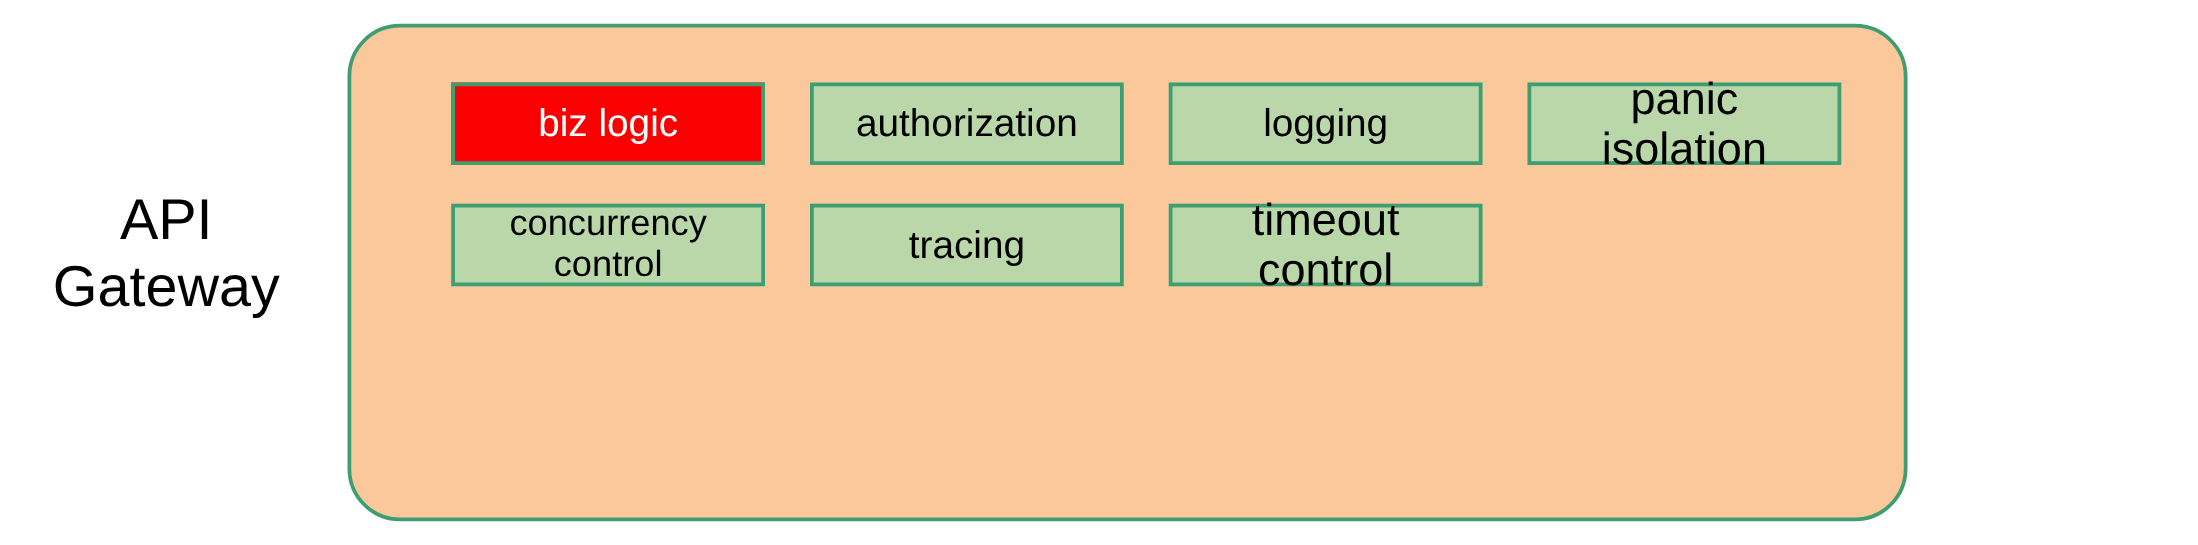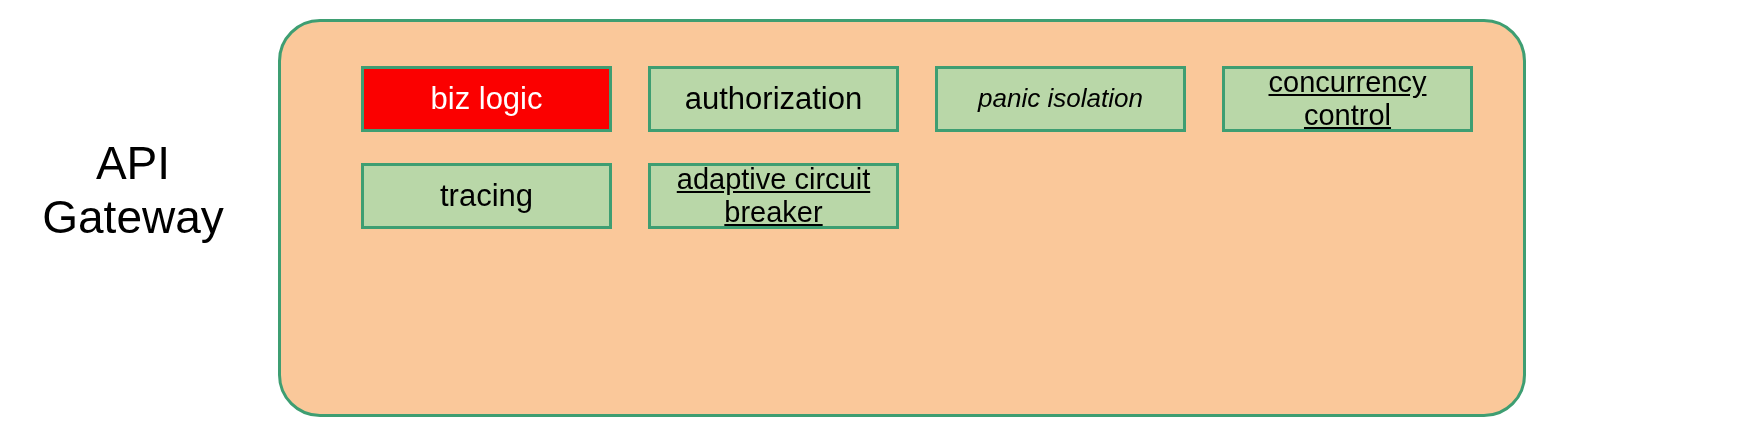--- a/index.html
+++ b/index.html
@@ -18,21 +18,21 @@
     position: relative;
     width: 1758px;
     height: 436px;
     background: #ffffff;
   }
 
   
   .gateway-label {
     position: absolute;
     left: 8px;
-    top: 136px;
+    top: 148px;
     width: 250px;
     text-align: center;
     font-size: 46px;
     line-height: 1.18;
     color: #000000;
     white-space: pre-line;
     letter-spacing: 0px;
   }
 
   
@@ -73,51 +73,49 @@
     color: #000000;
     font-size: 31px;
     line-height: 1.12;
     white-space: pre-line;
     padding: 0 20px;
   }
 
   .cell.two-line {
     font-size: 29px;
     line-height: 1.15;
-    text-decoration: underline;
   }
 
   .cell.small {
-    font-size: 26px;
-    font-style: italic;
+    font-size: 36px;
   }
 
   .cell.highlight {
     background: #fb0000;
     color: #ffffff;
   }
 </style>
 </head>
 <body>
 
 <div id="canvas">
 
   <div class="gateway-label">API
 Gateway</div>
 
   <div class="gateway-panel">
     <div class="grid">
 
       <div class="cell highlight">biz logic</div>
       <div class="cell">authorization</div>
+      <div class="cell">logging</div>
 
       <div class="cell small">panic isolation</div>
       <div class="cell two-line">concurrency
 control</div>
 
       <div class="cell">tracing</div>
-      <div class="cell two-line">adaptive circuit
-breaker</div>
+      <div class="cell small">timeout control</div>
 
     </div>
   </div>
 
 </div>
 
 </body></html>

